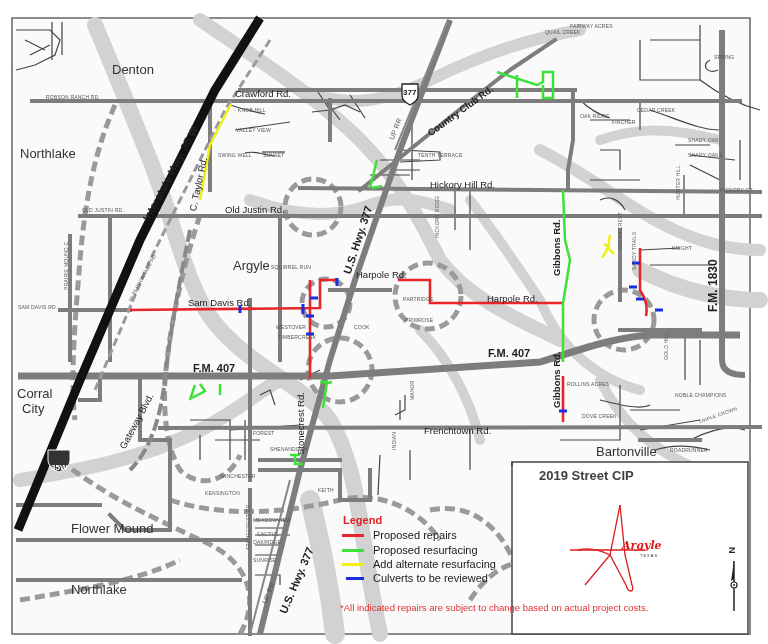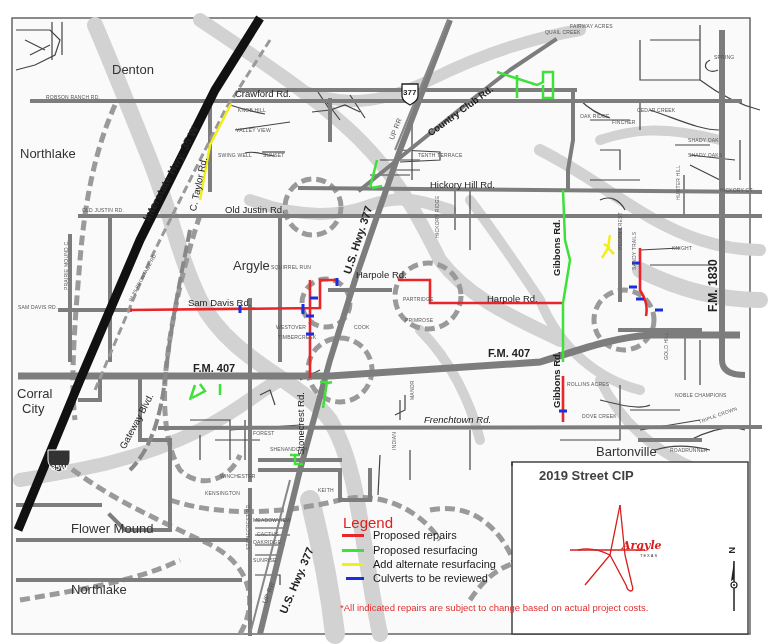--- a/index.html
+++ b/index.html
@@ -9,21 +9,21 @@
   .place{font-size:13px;color:#333;}
   .road{font-size:10px;font-weight:bold;color:#222;}
   .road-sm{font-size:9.5px;color:#222;}
   .street{font-size:5px;color:#555;letter-spacing:0.2px;}
   .hwy{font-size:13px;font-weight:bold;color:#222;}
   .rot{transform-origin:0 0;}
   #title-box{position:absolute;left:518px;top:462px;width:230px;height:54px;}
   #title1,#title2{position:absolute;left:21px;font-size:13px;font-weight:bold;color:#404040;white-space:nowrap;}
   #title1{top:6px;} #title2{top:23px;}
   #legend{position:absolute;left:340px;top:512px;width:200px;}
-  #legend-title{position:absolute;left:3px;top:2px;font-size:15px;font-weight:normal;color:#e02020;}
+  #legend-title{position:absolute;left:3px;top:2px;font-size:11px;font-weight:bold;color:#e02020;}
   .leg-row{position:absolute;left:2px;height:14px;display:flex;align-items:center;}
   .leg-sw{width:22px;height:3px;margin-right:9px;}
   .leg-txt{font-size:11px;color:#1a1a1a;white-space:nowrap;}
   #disclaimer{position:absolute;left:340px;top:602px;font-size:9.5px;color:#e03030;white-space:nowrap;}
   #logo{position:absolute;left:570px;top:505px;width:110px;height:90px;}
   #north{position:absolute;left:726px;top:545px;width:16px;height:70px;}
 </style>
 </head>
 <body>
 
@@ -202,21 +202,21 @@
 <div class="lbl road-sm rot" style="left:188px;top:210px;transform:rotate(-78deg);">C. Taylor Rd.</div>
 <div class="lbl road-sm" style="left:430px;top:180px;">Hickory Hill Rd.</div>
 <div class="lbl road-sm" style="left:225px;top:205px;">Old Justin Rd.</div>
 <div class="lbl road-sm" style="left:356px;top:270px;">Harpole Rd.</div>
 <div class="lbl road-sm" style="left:487px;top:294px;">Harpole Rd.</div>
 <div class="lbl road-sm" style="left:188px;top:298px;">Sam Davis Rd.</div>
 <div class="lbl road-sm rot" style="left:552px;top:276px;transform:rotate(-90deg);font-weight:bold;">Gibbons Rd.</div>
 <div class="lbl road-sm rot" style="left:552px;top:408px;transform:rotate(-90deg);font-weight:bold;">Gibbons Rd.</div>
 <div class="lbl road-sm rot" style="left:118px;top:446px;transform:rotate(-62deg);">Gateway Blvd.</div>
 <div class="lbl road-sm rot" style="left:296px;top:455px;transform:rotate(-90deg);">Stonecrest Rd.</div>
-<div class="lbl road-sm" style="left:424px;top:415px;font-style:italic;">Frenchtown Rd.</div>
+<div class="lbl road-sm" style="left:424px;top:426px;">Frenchtown Rd.</div>
 <div class="lbl street rot" style="left:388px;top:138px;transform:rotate(-68deg);font-size:7px;">UP RR</div>
 <div class="lbl street rot" style="left:261px;top:602px;transform:rotate(-68deg);font-size:7px;">UP RR</div>
 
 <div class="lbl street" style="left:46px;top:95px;">ROBSON RANCH RD.</div>
 <div class="lbl street" style="left:82px;top:208px;">OLD JUSTIN RD.</div>
 <div class="lbl street" style="left:18px;top:305px;">SAM DAVIS RD.</div>
 <div class="lbl street rot" style="left:128px;top:300px;transform:rotate(-62deg);">IH 35 FRONTAGE RD.</div>
 <div class="lbl street rot" style="left:64px;top:290px;transform:rotate(-90deg);">PRAIRIE MOUND C.</div>
 <div class="lbl street" style="left:238px;top:108px;">KNOB HILL</div>
 <div class="lbl street" style="left:236px;top:128px;">VALLEY VIEW</div>

